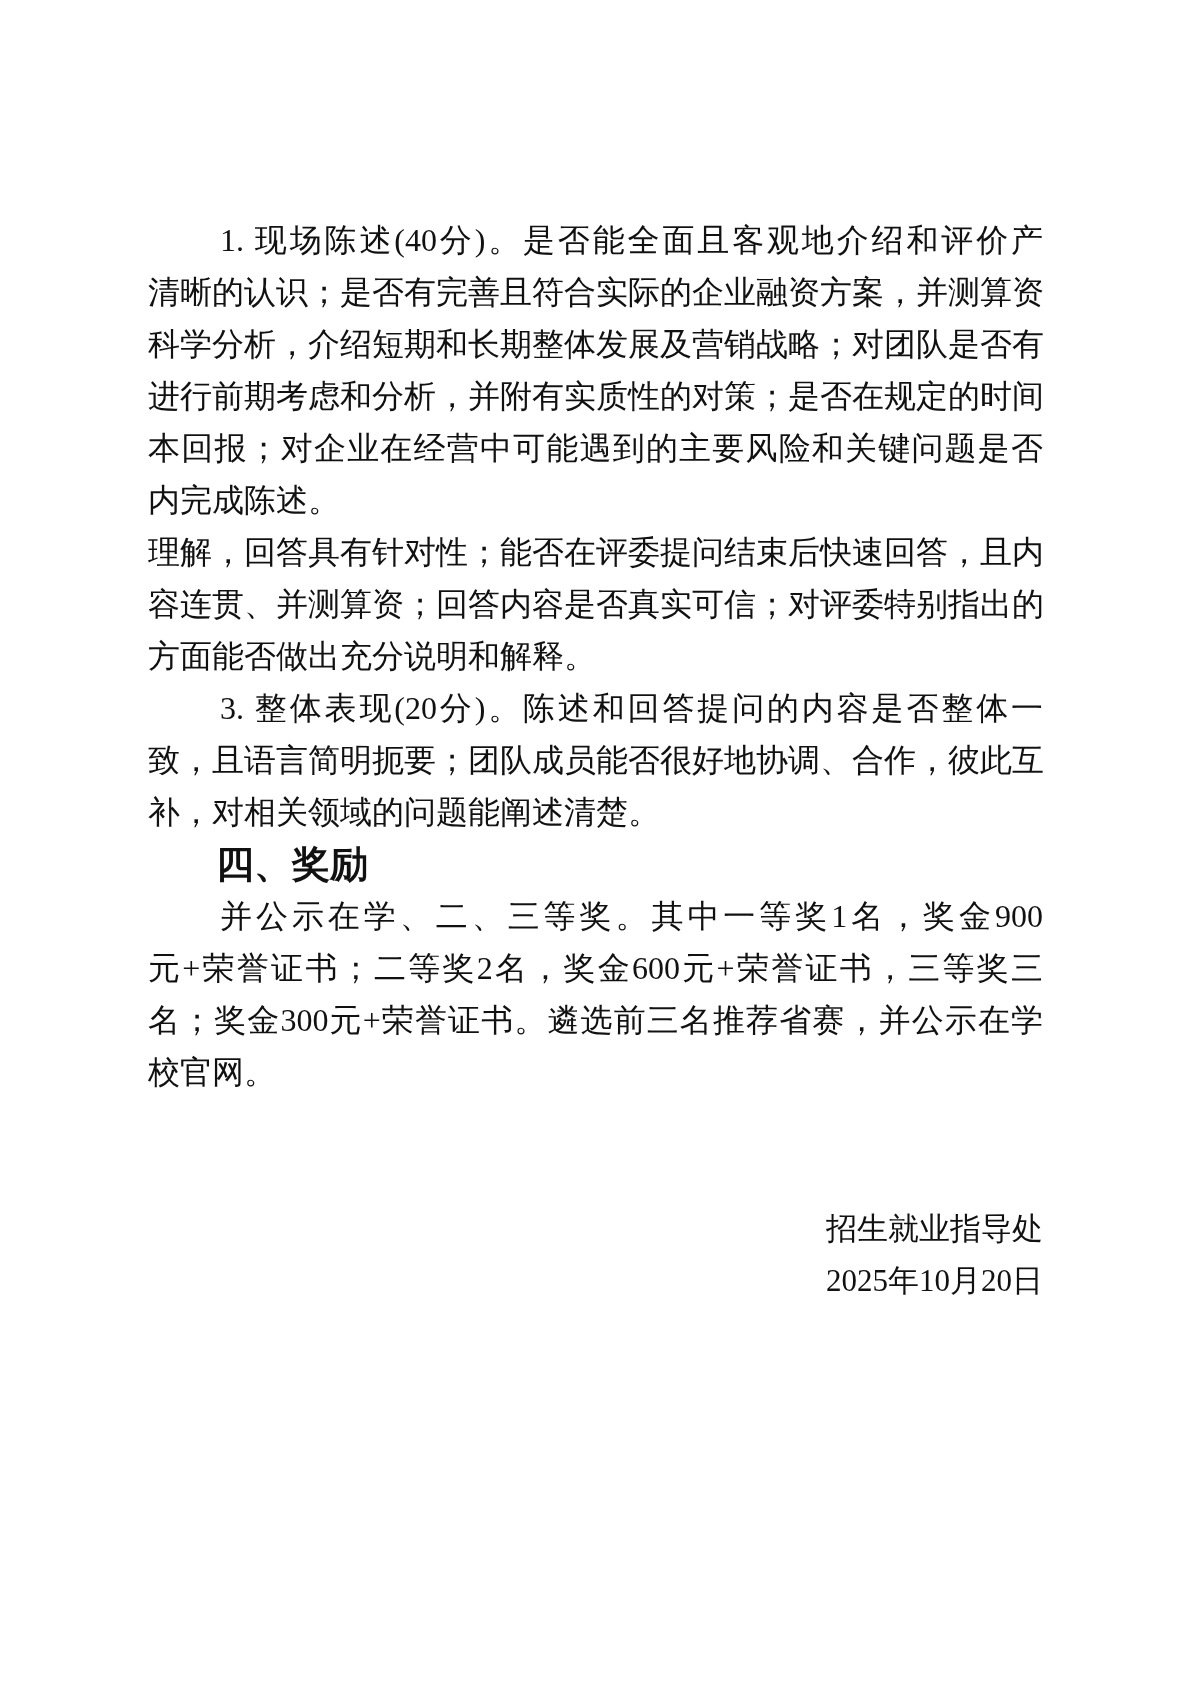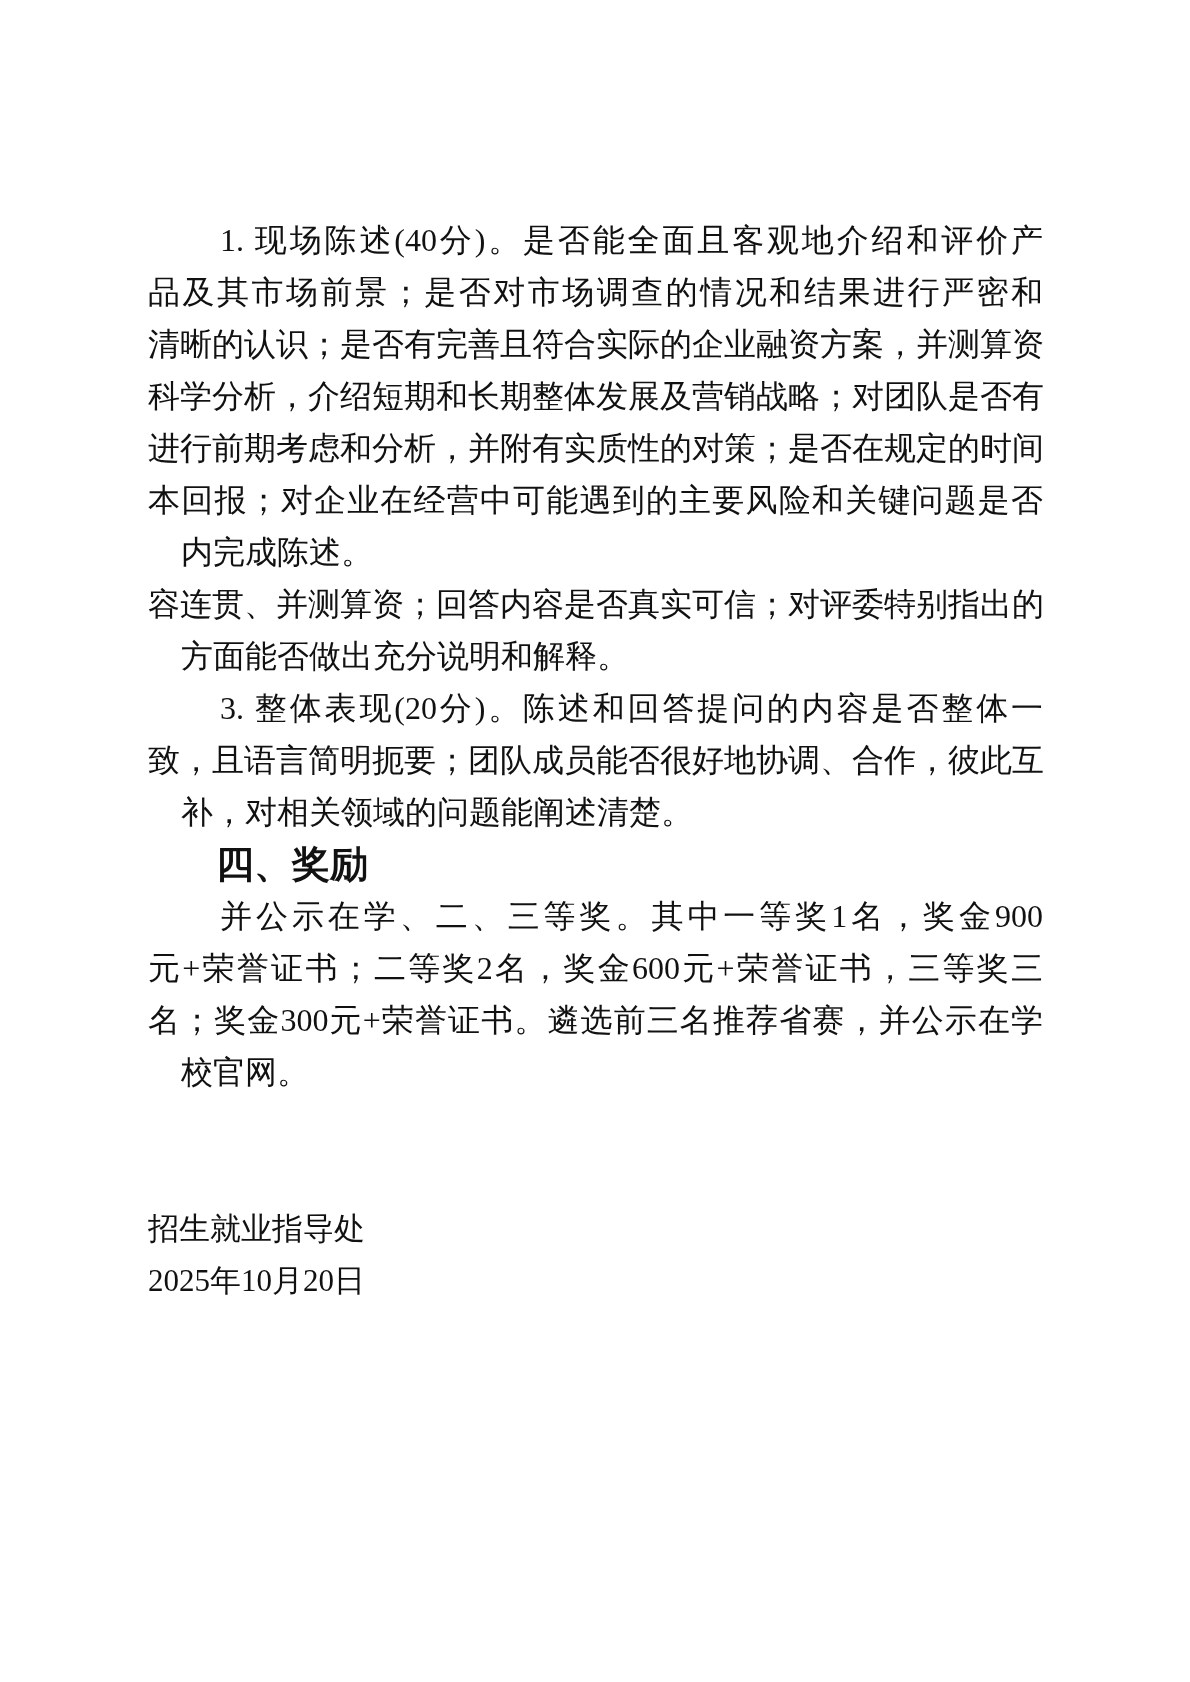--- a/index.html
+++ b/index.html
@@ -32,60 +32,59 @@
   .line {
     white-space: nowrap;
     text-align: justify;
     text-align-last: justify;
   }
   .line.indent {
     text-indent: 72px;
   }
   .line.last {
     text-align-last: left;
-    margin-left: 33px;
   }
   .heading {
     font-family: "Liberation Sans", sans-serif;
     font-weight: 700;
     font-size: 38px;
     line-height: 52px;
     text-indent: 68px;
     white-space: nowrap;
     text-align: center;
     text-align-last: left;
     margin: 0;
   }
   .signature {
     margin-top: 105px;
-    text-align: left;
+    text-align: right;
     font-size: 31px;
     line-height: 52px;
   }
   .signature .sig-line {
     white-space: nowrap;
   }
 </style>
 </head>
 <body>
 
 <div class="page">
   <div class="doc-body">
 
     <div class="para">
       <div class="line indent">1. 现场陈述(40分)。是否能全面且客观地介绍和评价产</div>
-      <div class="line">品及其市场前景；是否对市场调查的情况和结果进行严密和</div>
       <div class="line">清晰的认识；是否有完善且符合实际的企业融资方案，并测算资</div>
       <div class="line">科学分析，介绍短期和长期整体发展及营销战略；对团队是否有</div>
       <div class="line">进行前期考虑和分析，并附有实质性的对策；是否在规定的时间</div>
       <div class="line">本回报；对企业在经营中可能遇到的主要风险和关键问题是否</div>
       <div class="line last">内完成陈述。</div>
     </div>
 
     <div class="para">
+      <div class="line">理解，回答具有针对性；能否在评委提问结束后快速回答，且内</div>
       <div class="line">容连贯、并测算资；回答内容是否真实可信；对评委特别指出的</div>
       <div class="line last">方面能否做出充分说明和解释。</div>
     </div>
 
     <div class="para">
       <div class="line indent">3. 整体表现(20分)。陈述和回答提问的内容是否整体一</div>
       <div class="line">致，且语言简明扼要；团队成员能否很好地协调、合作，彼此互</div>
       <div class="line last">补，对相关领域的问题能阐述清楚。</div>
     </div>
 

